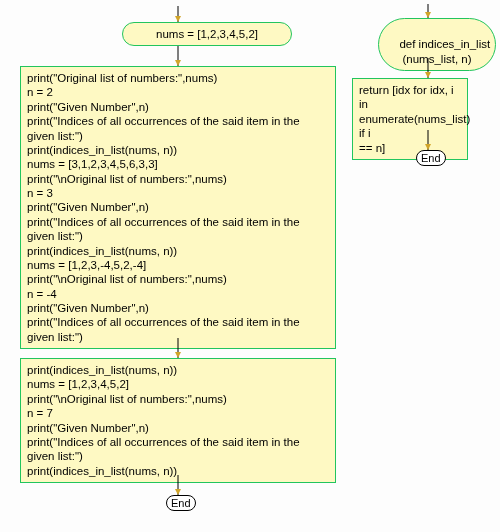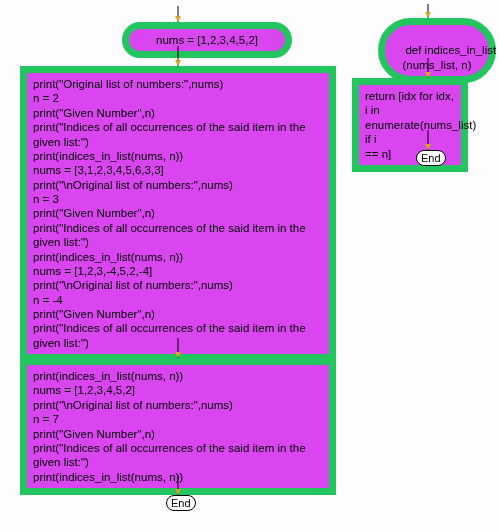--- a/index.html
+++ b/index.html
@@ -9,22 +9,22 @@
     font-family: Arial, Helvetica, sans-serif;
     font-size: 11.5px;
     width: 500px;
     height: 532px;
     overflow: hidden;
     position: relative;
     color: #000;
   }
   .node {
     position: absolute;
-    border: 7px solid #22c55e;
-    background: #d946ef;
+    border: 1px solid #22c55e;
+    background: #fef9c3;
     padding: 4px 6px;
     box-sizing: border-box;
     line-height: 1.25;
   }
   .rounded {
     border-radius: 999px;
     text-align: center;
     white-space: nowrap;
     padding: 4px 14px;
   }

